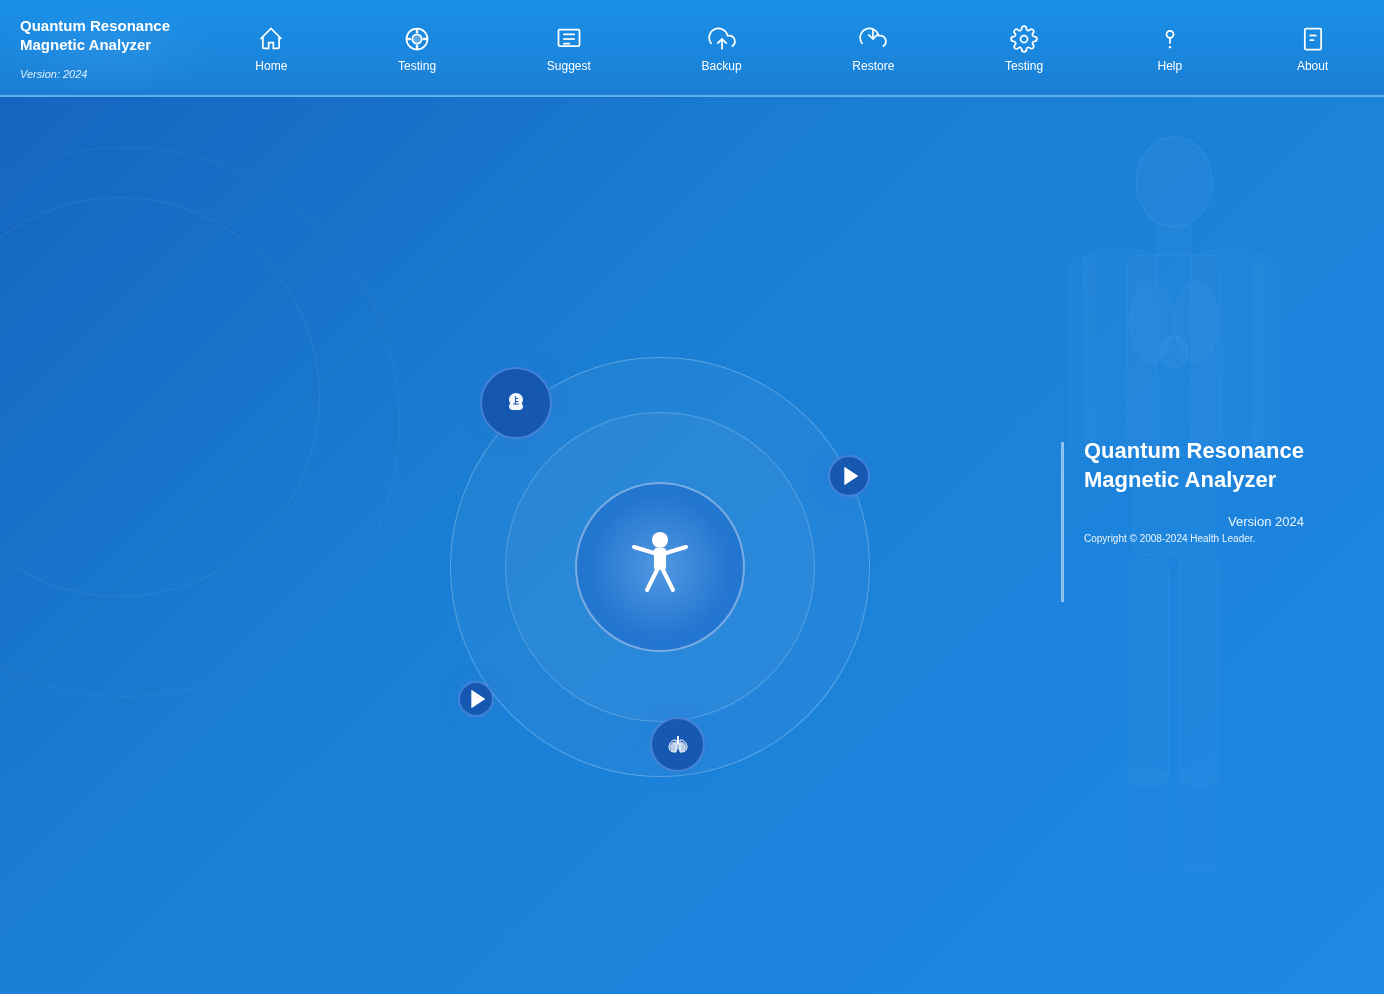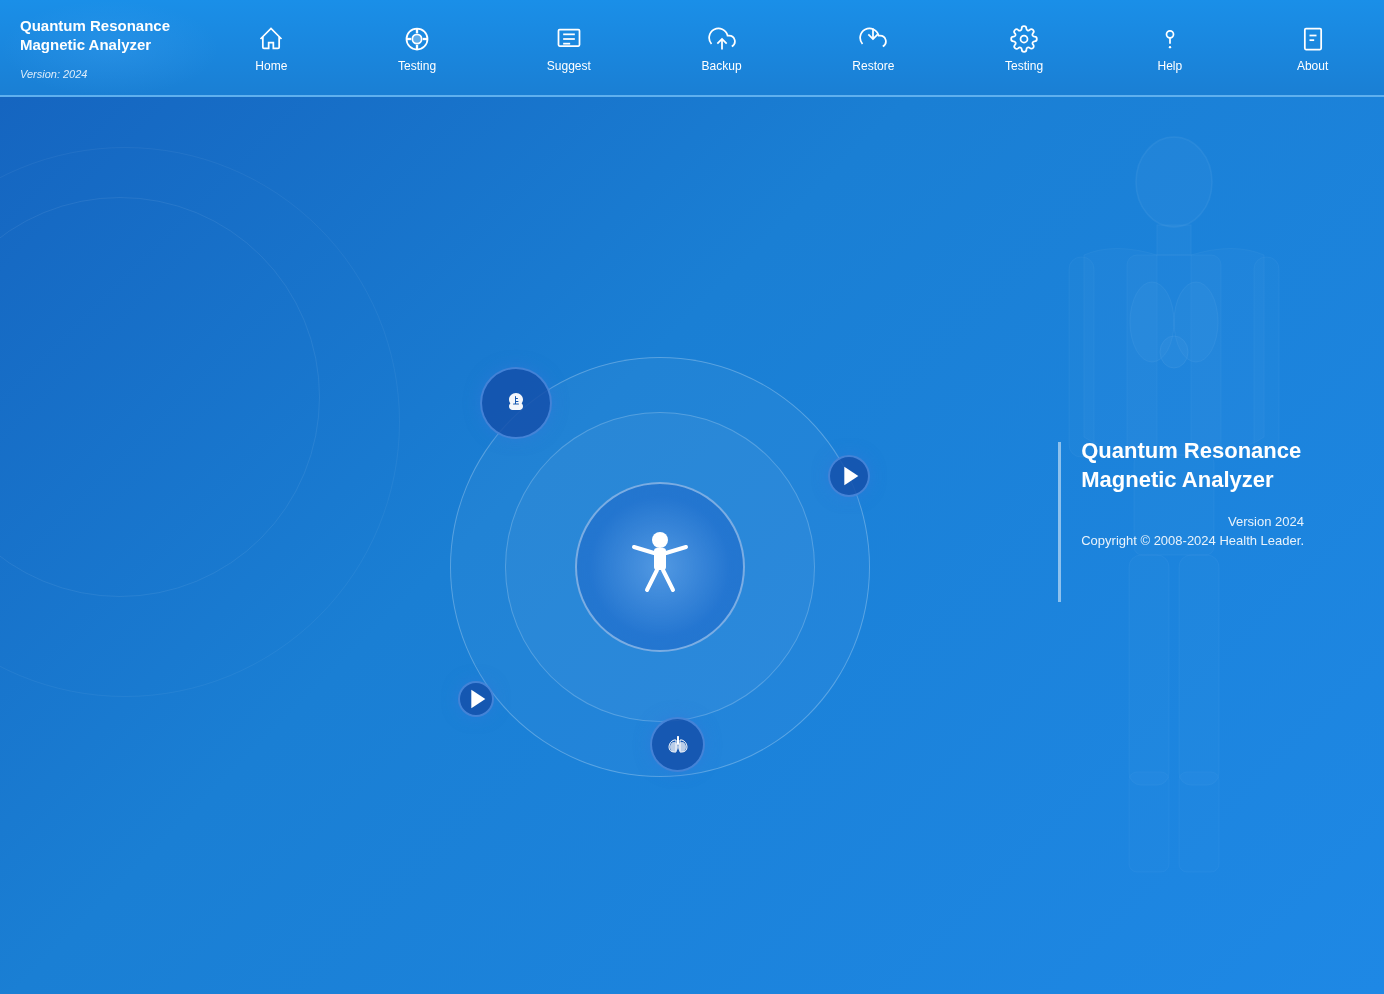--- a/index.html
+++ b/index.html
@@ -151,21 +151,21 @@
     }
 
     .info-version {
       font-size: 13px;
       opacity: 0.9;
       margin-bottom: 4px;
       text-align: right;
     }
 
     .info-copyright {
-      font-size: 13px;
+      font-size: 10px;
       opacity: 0.9;
     }
 
     
     .diagram {
       position: absolute;
       left: 430px;
       top: 210px;
       width: 460px;
       height: 520px;

